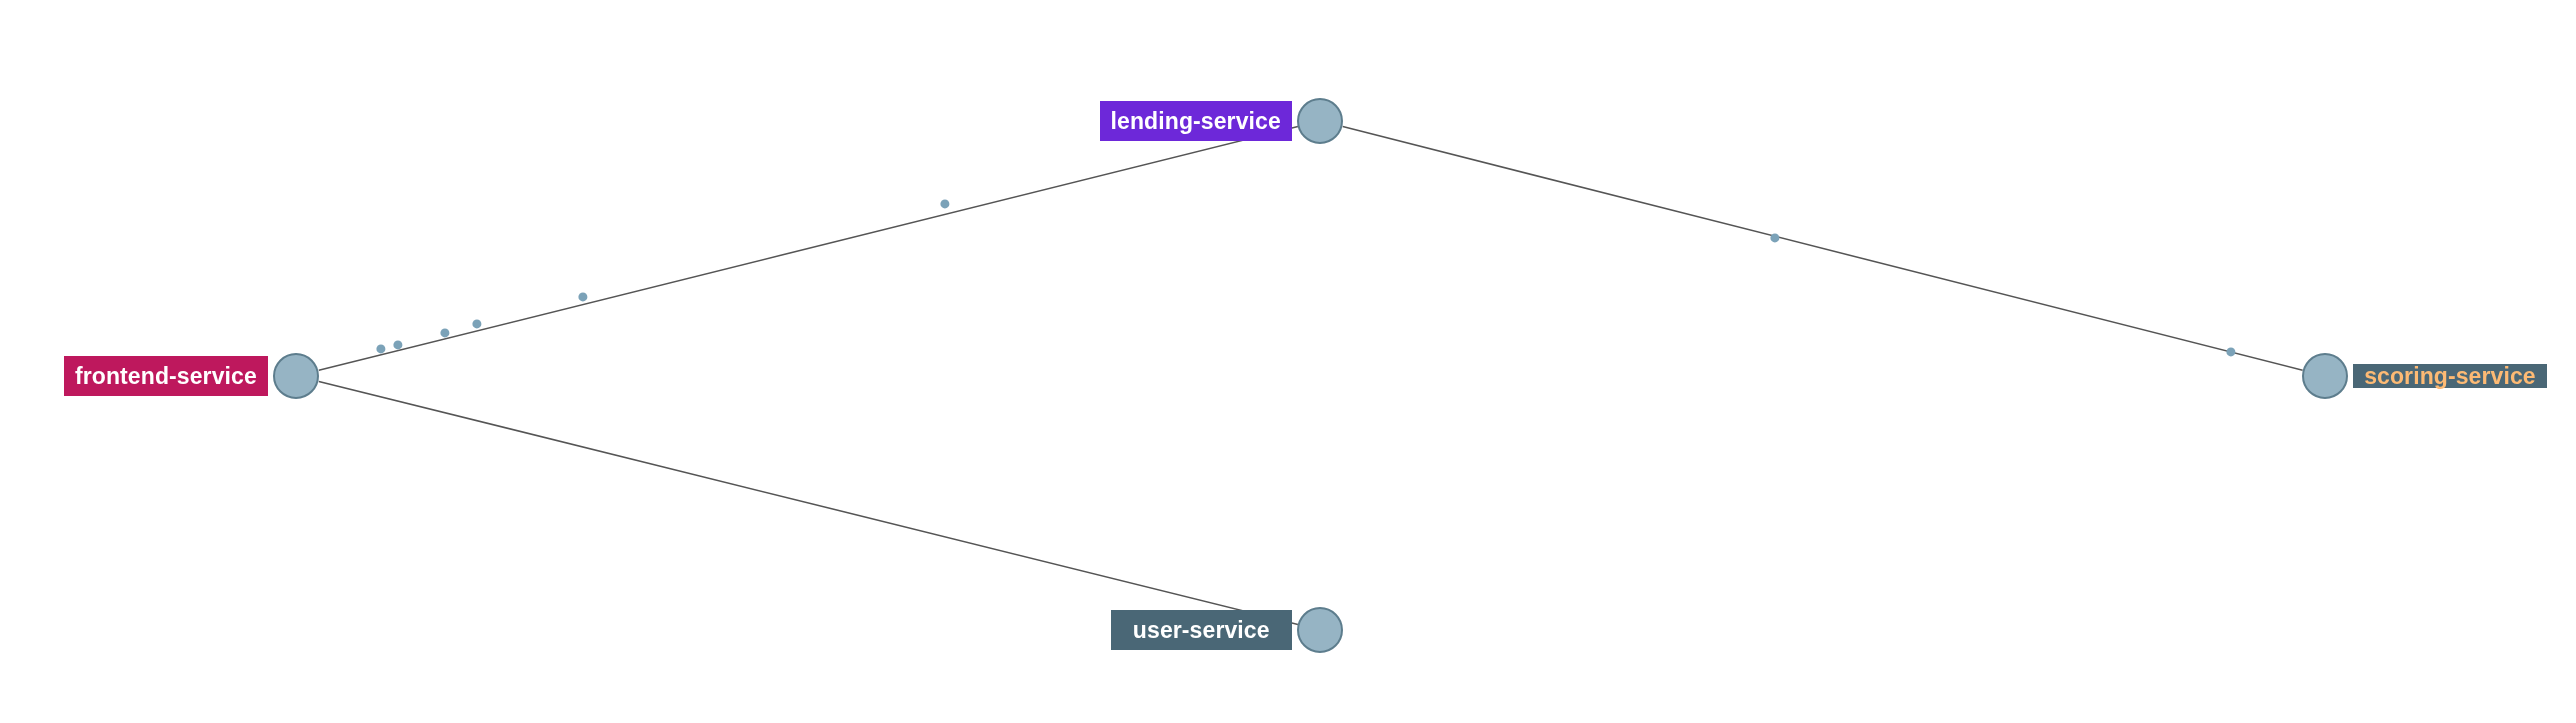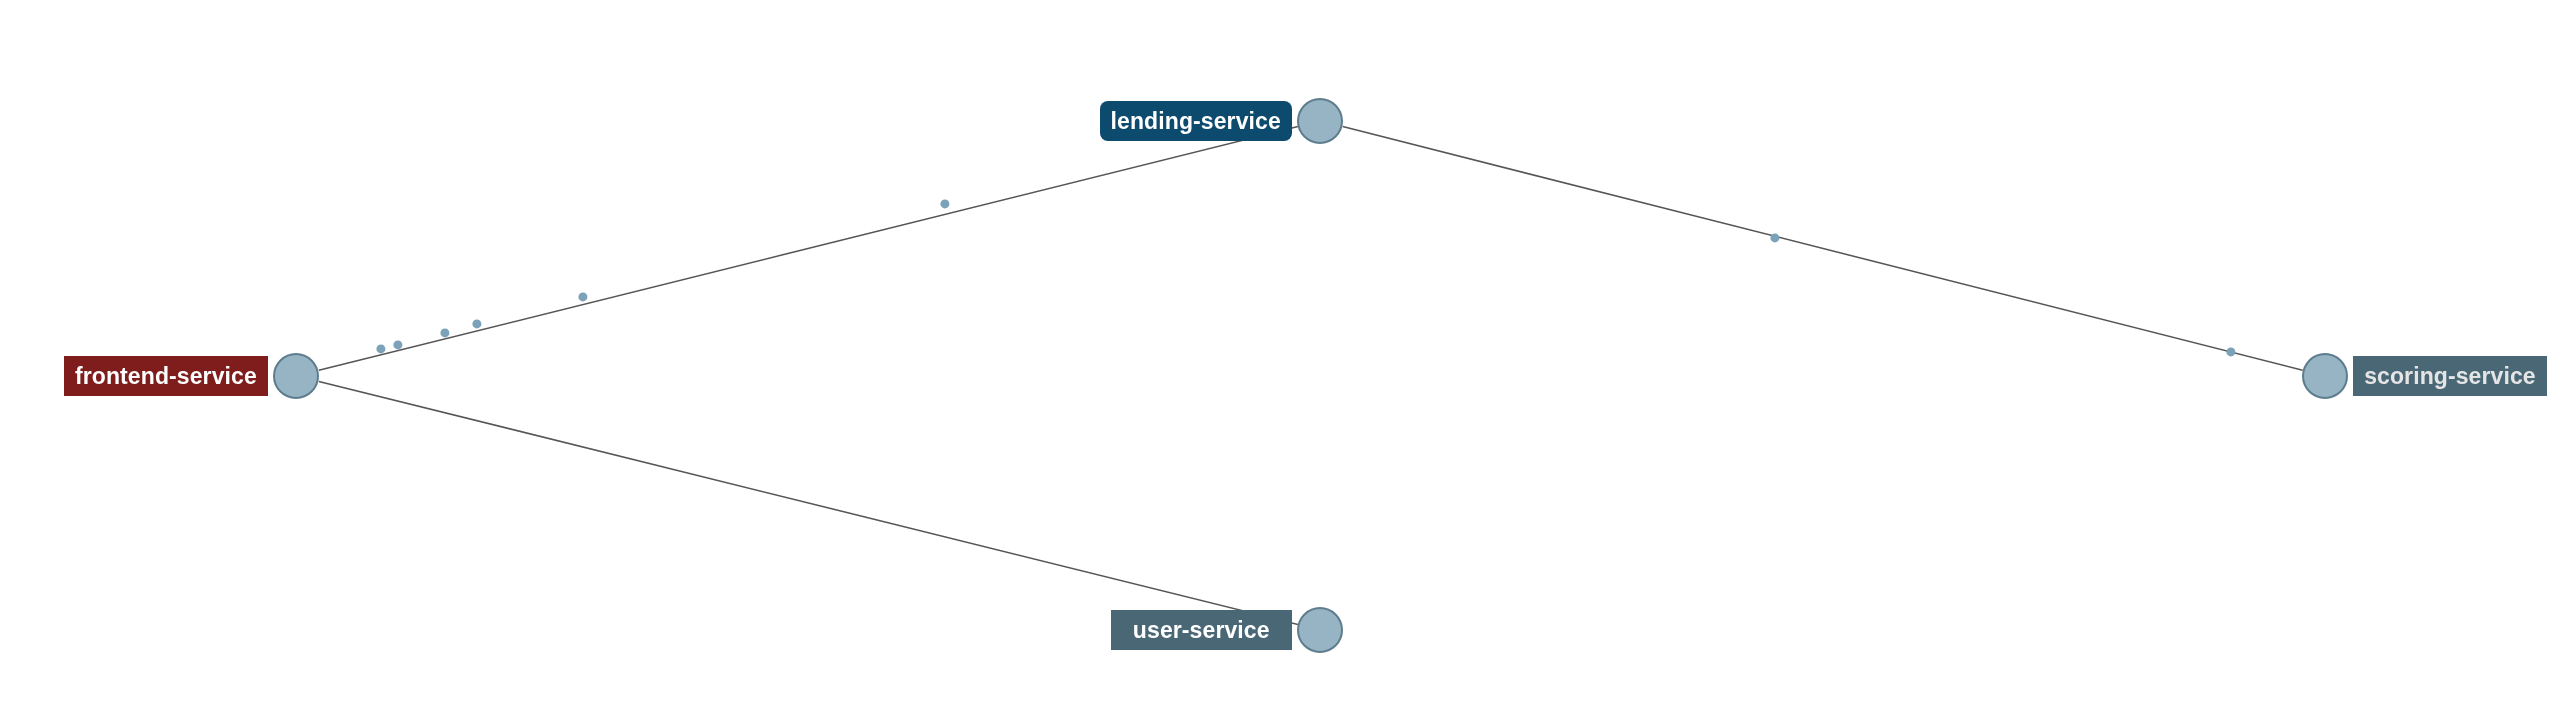--- a/index.html
+++ b/index.html
@@ -54,28 +54,28 @@
 <div class="particle" style="left: 381px; top: 349px; width: 9.2px; height: 9.2px; background: rgb(123, 162, 184);"></div>
     <div class="particle" style="left: 398px; top: 345px; width: 9.2px; height: 9.2px; background: rgb(123, 162, 184);"></div>
     <div class="particle" style="left: 445px; top: 333px; width: 9.2px; height: 9.2px; background: rgb(123, 162, 184);"></div>
     <div class="particle" style="left: 477px; top: 324px; width: 9.2px; height: 9.2px; background: rgb(123, 162, 184);"></div>
     <div class="particle" style="left: 583px; top: 297px; width: 9.2px; height: 9.2px; background: rgb(123, 162, 184);"></div>
     <div class="particle" style="left: 945px; top: 204px; width: 9.2px; height: 9.2px; background: rgb(123, 162, 184);"></div>
     <div class="particle" style="left: 1775px; top: 238px; width: 9.2px; height: 9.2px; background: rgb(123, 162, 184);"></div>
     <div class="particle" style="left: 2231px; top: 352px; width: 9.2px; height: 9.2px; background: rgb(123, 162, 184);"></div>
     <div class="node-group" style="left: 296px; top: 376px; width: 46px; height: 46px;">
       <div class="node-circle" style="width: 46px; height: 46px; background: rgb(150, 180, 196); border: 2.3px solid rgb(93, 125, 141);"></div>
-      <div class="node-label label-left" style="background: #7f1d1d; color: rgb(255, 255, 255); font-size: 23px; height: 40px; padding: 0px 10.8px;">frontend-service</div>
+      <div class="node-label label-left" style="background: #be185d; color: rgb(255, 255, 255); font-size: 23px; height: 40px; padding: 0px 10.8px;">frontend-service</div>
     </div>
     <div class="node-group" style="left: 1320px; top: 121px; width: 46px; height: 46px;">
       <div class="node-circle" style="width: 46px; height: 46px; background: rgb(150, 180, 196); border: 2.3px solid rgb(93, 125, 141);"></div>
-      <div class="node-label label-left" style="background: #0c4a6e; color: rgb(255, 255, 255); font-size: 23px; height: 40px; padding: 0px 10.8px; border-radius: 8px;">lending-service</div>
+      <div class="node-label label-left" style="background: #6d28d9; color: rgb(255, 255, 255); font-size: 23px; height: 40px; padding: 0px 10.8px;">lending-service</div>
     </div>
     <div class="node-group" style="left: 2325px; top: 376px; width: 46px; height: 46px;">
       <div class="node-circle" style="width: 46px; height: 46px; background: rgb(150, 180, 196); border: 2.3px solid rgb(93, 125, 141);"></div>
-      <div class="node-label label-right" style="background: rgb(74, 103, 118); color: #e5e5e5; font-size: 23px; height: 40px; padding: 0px 10.8px;">scoring-service</div>
+      <div class="node-label label-right" style="background: rgb(74, 103, 118); color: #fdba74; font-size: 23px; height: 24px; padding: 0px 10.8px;">scoring-service</div>
     </div>
     <div class="node-group" style="left: 1320px; top: 630px; width: 46px; height: 46px;">
       <div class="node-circle" style="width: 46px; height: 46px; background: rgb(150, 180, 196); border: 2.3px solid rgb(93, 125, 141);"></div>
       <div class="node-label label-left" style="background: rgb(74, 103, 118); color: rgb(255, 255, 255); font-size: 23px; height: 40px; padding: 0px 22px;">user-service</div>
     </div>
   </div>
 
 
 </body></html>

